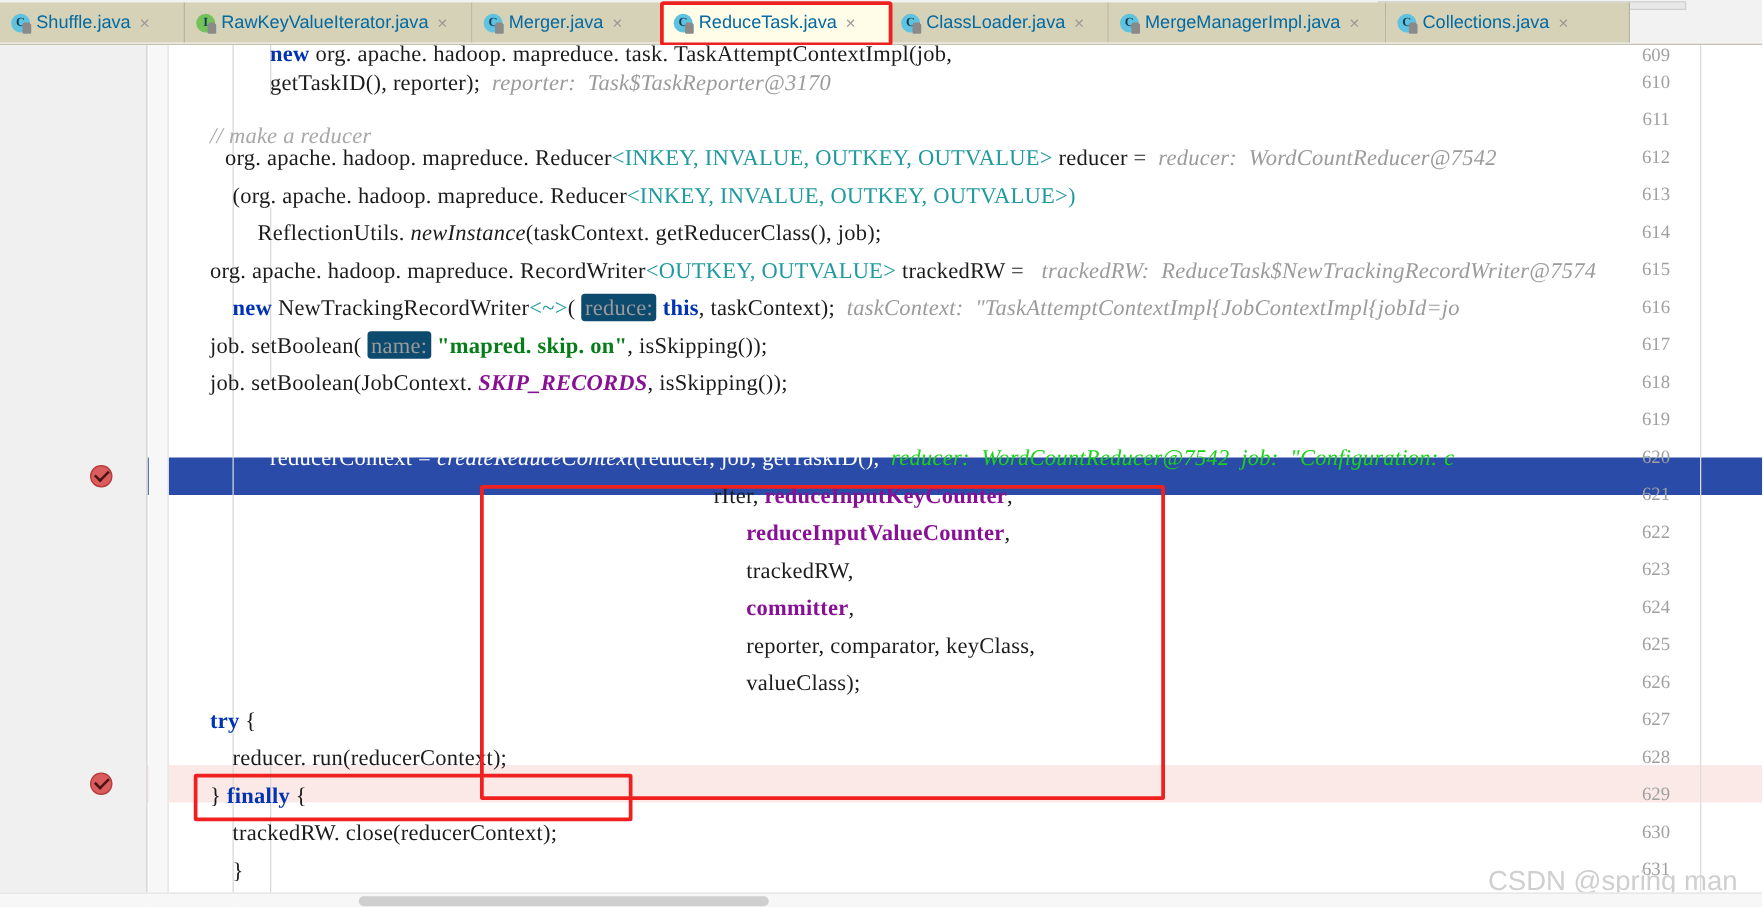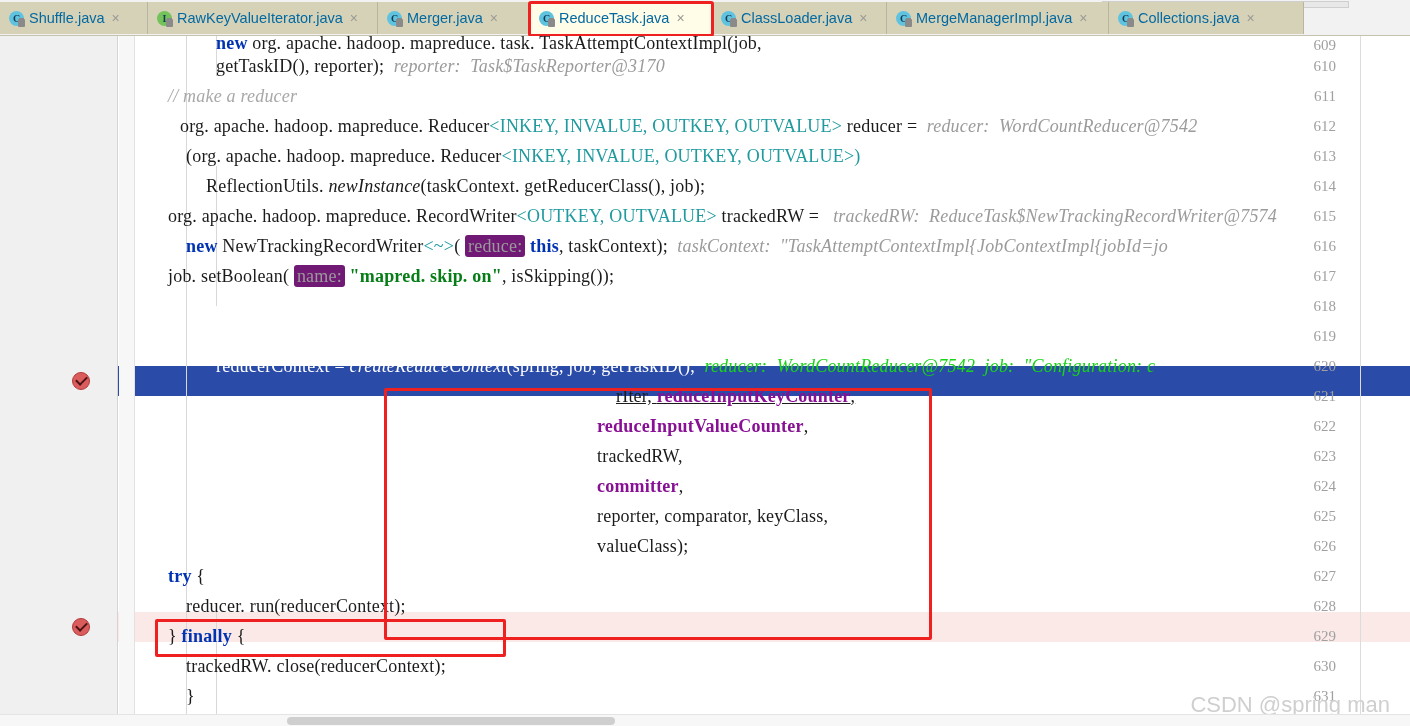--- a/index.html
+++ b/index.html
@@ -150,21 +150,21 @@
   .kw   { color: #0033b3; font-weight: bold; }
   .gen  { color: #1f9a9e; }
   .cmt  { color: #a8a8a8; font-style: italic; }
   .str  { color: #067d17; font-weight: bold; }
   .stat { color: #871094; font-style: italic; font-weight: bold; }
   .fld  { color: #871094; font-weight: bold; }
   .mth  { color: #1b1b1b; font-style: italic; }
   .hint { color: #9b9b9b; font-style: italic; }
   .hint-g { color: #19d319; font-style: italic; }
   .phint {
-    color: #9a9a9a; background: #701a75;
+    color: #9a9a9a; background: #0c4a6e;
     border-radius: 3px; padding: 1px 3px;
   }
 
   
   .redbox {
     position: absolute;
     border: 3px solid #ef2020;
     box-sizing: border-box;
     pointer-events: none;
     border-radius: 2px;
@@ -314,39 +314,40 @@
     <div class="lnum" style="top:615px;">630</div>
     <div class="lnum" style="top:645px;">631</div>
 
     <div class="bp" style="top:336px;"></div>
     <div class="bp" style="top:582px;"></div>
 
     <div class="code" style="top:-8px; left:216px;"><span class="kw">new</span><span> org. apache. hadoop. mapreduce. task. TaskAttemptContextImpl(job,</span></div>
 
     <div class="code" style="top:15px; left:216px;"><span>getTaskID(), reporter);</span><span>&nbsp;&nbsp;</span><span class="hint">reporter:  Task$TaskReporter@3170</span></div>
 
-    <div class="code" style="top:45px;"><span class="cmt">// make a reducer</span></div>
+    <div class="code" style="top:57px;"><span class="cmt">// make a reducer</span></div>
 
     <div class="code" style="top:75px;margin-left:12px;"><span>org. apache. hadoop. mapreduce. Reducer</span><span class="gen">&lt;</span><span class="gen">INKEY, INVALUE, OUTKEY, OUTVALUE</span><span class="gen">&gt; </span><span>reducer =</span><span>&nbsp;&nbsp;</span><span class="hint">reducer:  WordCountReducer@7542</span></div>
 
     <div class="code" style="top:105px; left:186px;"><span>(org. apache. hadoop. mapreduce. Reducer</span><span class="gen">&lt;</span><span class="gen">INKEY, INVALUE, OUTKEY, OUTVALUE</span><span class="gen">&gt;)</span></div>
 
     <div class="code" style="top:135px; left:206px;"><span>ReflectionUtils. </span><span class="mth">newInstance</span><span>(taskContext. getReducerClass(), job);</span></div>
 
     <div class="code" style="top:165px;"><span>org. apache. hadoop. mapreduce. RecordWriter</span><span class="gen">&lt;</span><span class="gen">OUTKEY, OUTVALUE</span><span class="gen">&gt; </span><span>trackedRW =</span><span>&nbsp;&nbsp;&nbsp;</span><span class="hint">trackedRW:  ReduceTask$NewTrackingRecordWriter@7574</span></div>
 
     <div class="code" style="top:195px; left:186px;"><span class="kw">new</span><span> NewTrackingRecordWriter</span><span class="gen">&lt;~&gt;</span><span>( </span><span class="phint">reduce:</span><span class="kw"> this</span><span>, taskContext);</span><span>&nbsp;&nbsp;</span><span class="hint">taskContext:  "TaskAttemptContextImpl{JobContextImpl{jobId=jo</span></div>
 
     <div class="code" style="top:225px;"><span>job. setBoolean( </span><span class="phint">name:</span><span class="str"> "mapred. skip. on"</span><span>, isSkipping());</span></div>
 
-
-
-    <div class="code sel" style="top:315px; left:216px;"><span>reducerContext = </span><span class="mth" style="color:#ffffff;">createReduceContext</span><span>(spring, job, getTaskID(),</span><span>&nbsp;&nbsp;</span><span class="hint-g">reducer:  WordCountReducer@7542</span><span>&nbsp;&nbsp;</span><span class="hint-g">job:  "Configuration: c</span></div>
-
-    <div class="code" style="top:345px; left:616px;text-decoration:underline;"><span>rIter, </span><span class="fld">reduceInputKeyCounter</span><span>,</span></div>
+    <div class="code" style="top:255px;"><span>job. setBoolean(JobContext. </span><span class="stat">SKIP_RECORDS</span><span>, isSkipping());</span></div>
+
+
+    <div class="code sel" style="top:315px; left:216px;"><span>reducerContext = </span><span class="mth" style="color:#ffffff;">createReduceContext</span><span>(reducer, job, getTaskID(),</span><span>&nbsp;&nbsp;</span><span class="hint-g">reducer:  WordCountReducer@7542</span><span>&nbsp;&nbsp;</span><span class="hint-g">job:  "Configuration: c</span></div>
+
+    <div class="code" style="top:345px; left:571px;"><span>rIter, </span><span class="fld">reduceInputKeyCounter</span><span>,</span></div>
 
     <div class="code" style="top:375px; left:597px;"><span class="fld">reduceInputValueCounter</span><span>,</span></div>
 
     <div class="code" style="top:405px; left:597px;"><span>trackedRW,</span></div>
 
     <div class="code" style="top:435px; left:597px;"><span class="fld">committer</span><span>,</span></div>
 
     <div class="code" style="top:465px; left:597px;"><span>reporter, comparator, keyClass,</span></div>
 
     <div class="code" style="top:495px; left:597px;"><span>valueClass);</span></div>

